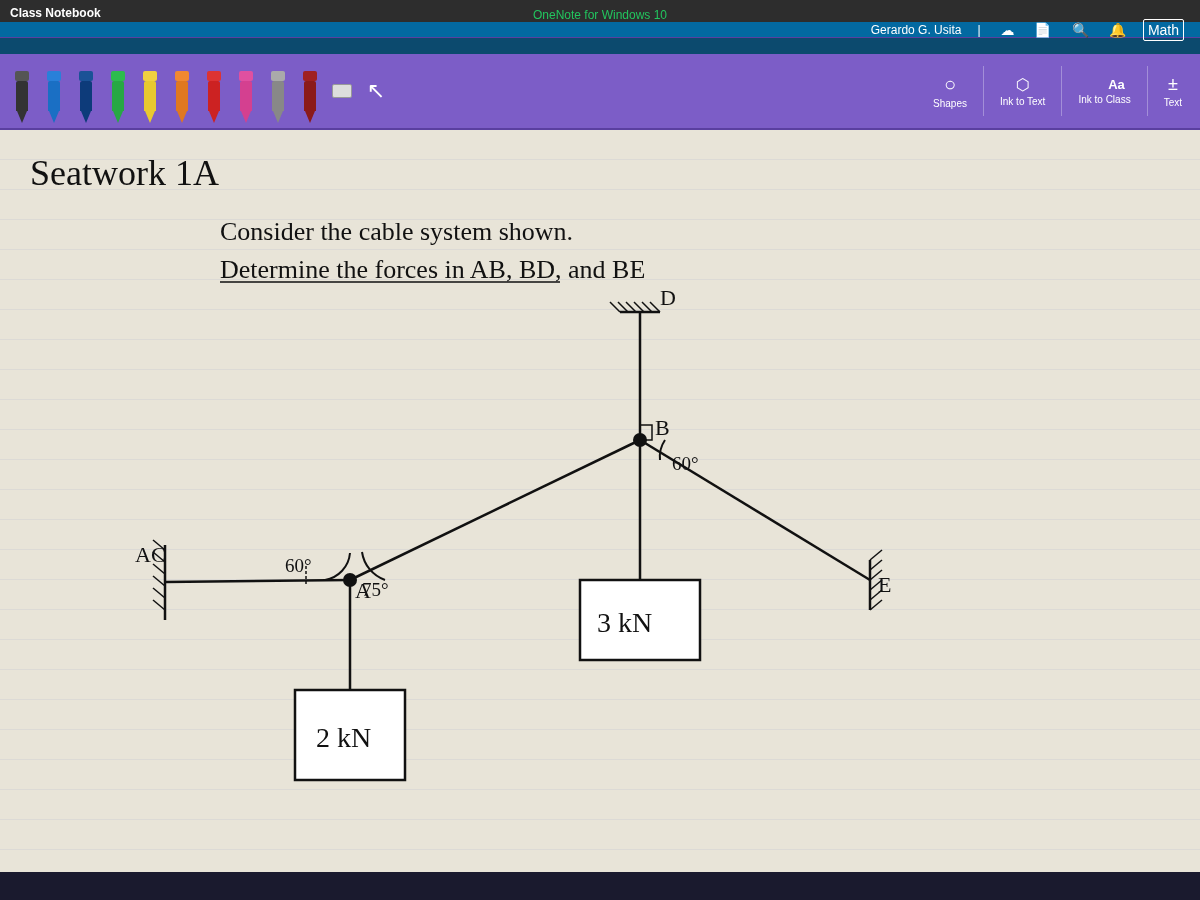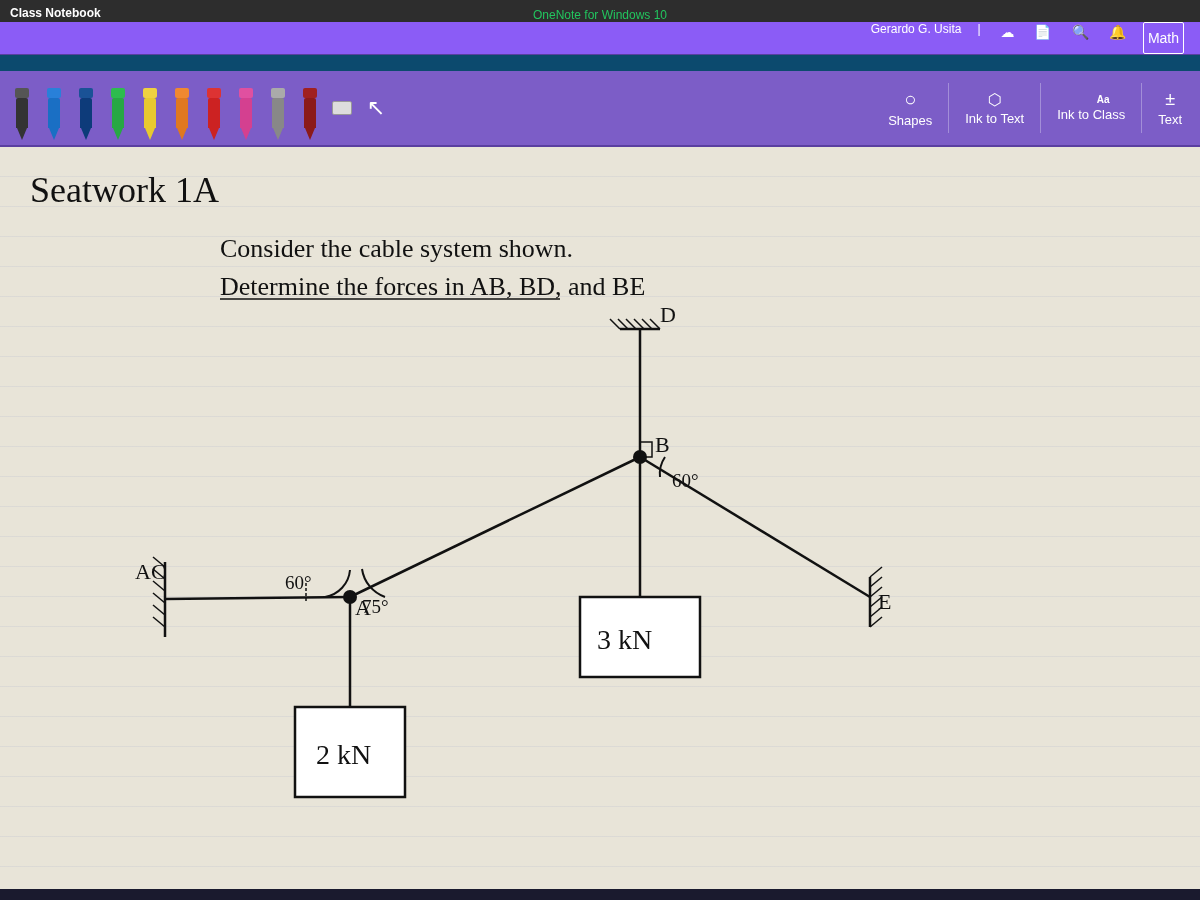--- a/index.html
+++ b/index.html
@@ -32,23 +32,24 @@
       gap: 18px;
     }
     #menu-bar span {
       color: #fff;
       font-size: 12px;
       cursor: pointer;
     }
 
     
     #account-bar {
-      height: 33px;
-      background: #8b5cf6;
-      display: flex;
+      height: 16px;
+      background: #0369a1;
+      display: flex;
+      align-items: center;
       justify-content: flex-end;
       padding: 0 16px;
       gap: 12px;
       border-bottom: 1px solid #5a3fa0;
     }
     #account-bar .account-name {
       color: #fff;
       font-size: 12px;
     }
     #account-bar .icon-btn {
@@ -187,21 +188,21 @@
       flex-direction: column;
       align-items: center;
       cursor: pointer;
       color: #fff;
     }
     .tool-group .tool-icon {
       font-size: 20px;
       margin-bottom: 2px;
     }
     .tool-group .tool-label {
-      font-size: 13px;
+      font-size: 10px;
       color: #fff;
       white-space: nowrap;
     }
     .tool-separator {
       width: 1px;
       height: 50px;
       background: rgba(255,255,255,0.3);
     }
 
     
@@ -334,21 +335,21 @@
       <span class="tool-icon">○</span>
       <span class="tool-label">Shapes</span>
     </div>
     <div class="tool-separator"></div>
     <div class="tool-group">
       <span class="tool-icon" style="font-size:16px;">⬡</span>
       <span class="tool-label">Ink to Text</span>
     </div>
     <div class="tool-separator"></div>
     <div class="tool-group">
-      <span class="tool-icon" style="font-size:10px; font-weight:bold;margin-left:24px;">Aa</span>
+      <span class="tool-icon" style="font-size:13px; font-weight:bold;margin-left:24px;">Aa</span>
       <span class="tool-label">Ink to Class</span>
     </div>
     <div class="tool-separator"></div>
     <div class="tool-group">
       <span class="tool-icon" style="font-size:18px;">±</span>
       <span class="tool-label">Text</span>
     </div>
   </div>
 </div>
 

